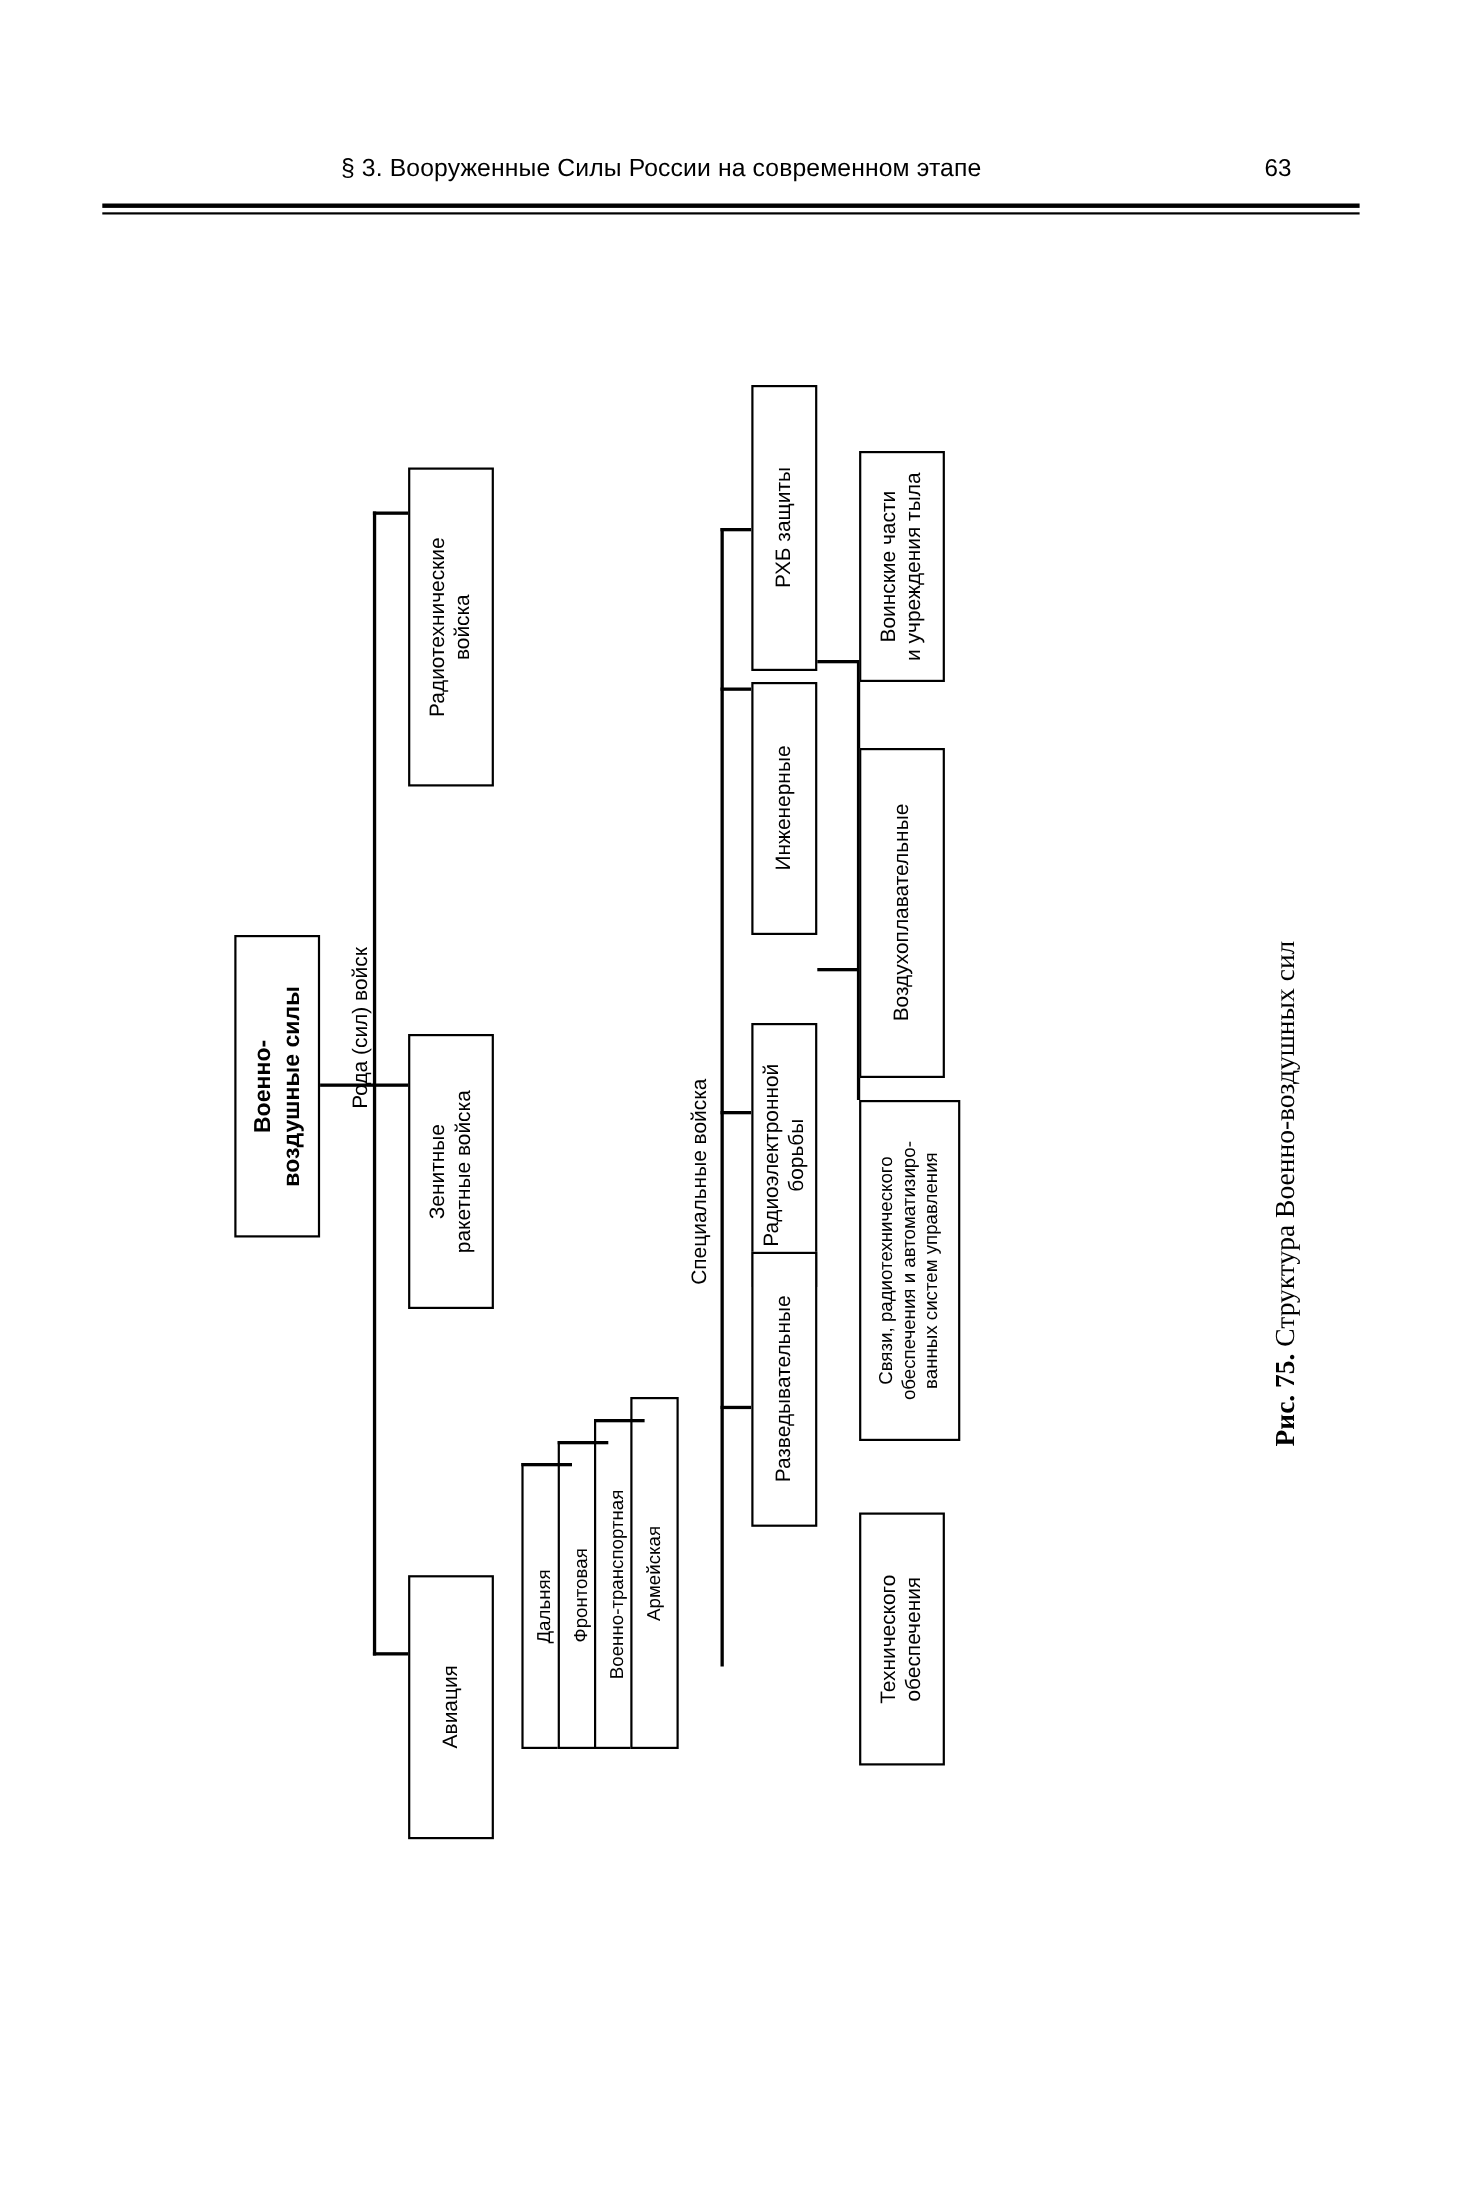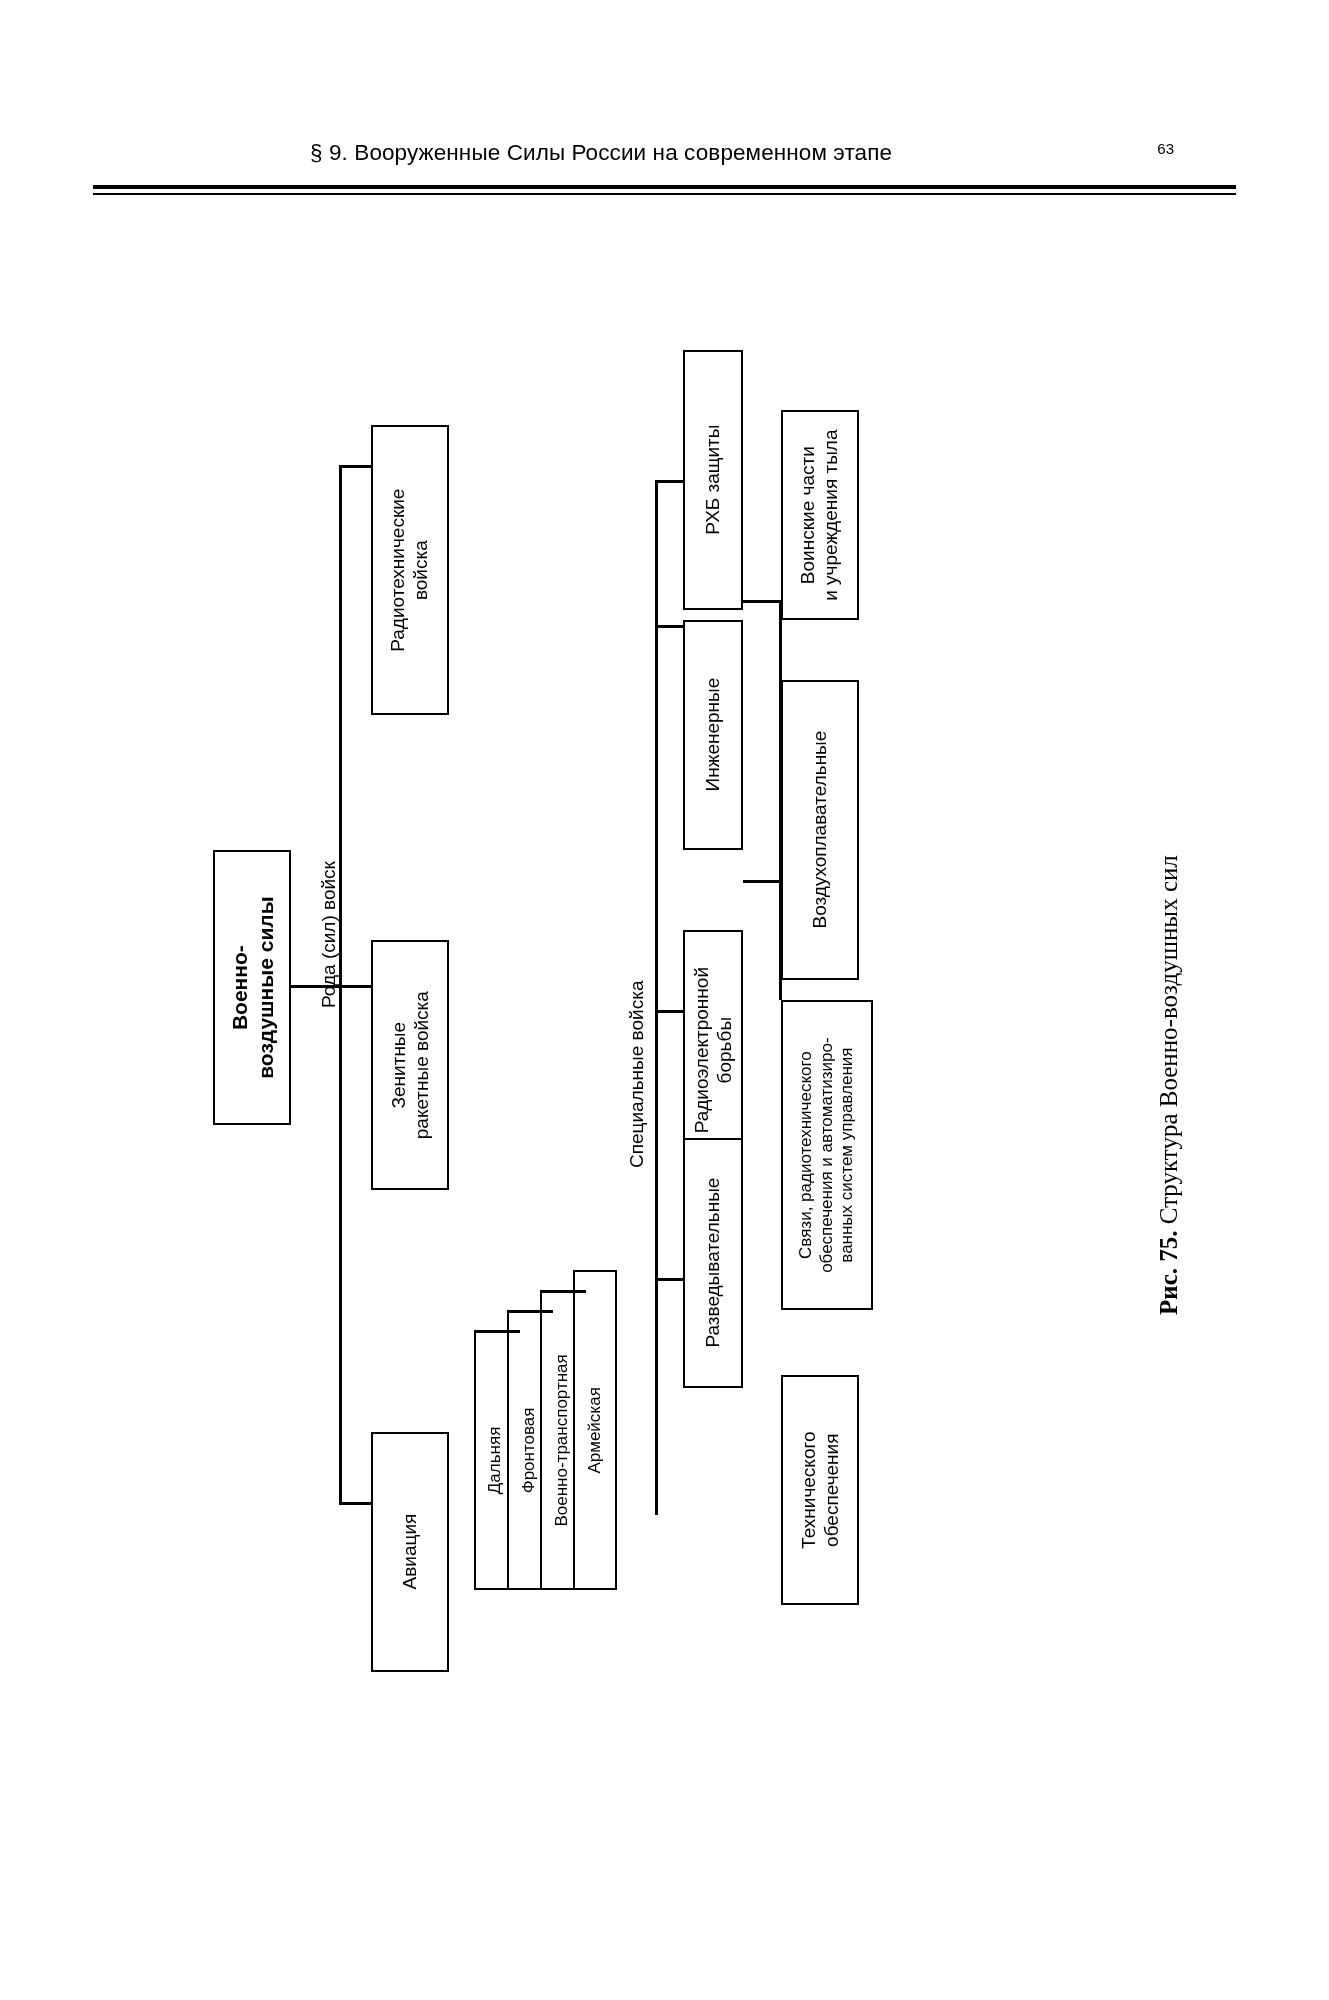--- a/index.html
+++ b/index.html
@@ -16,21 +16,21 @@
   
   .header{
     position:absolute;left:0;right:0;top:140px;height:50px;
   }
   .header-title{
     position:absolute;left:310px;top:0;
     font-size:22.5px;letter-spacing:.1px;white-space:nowrap;
   }
   .header-page{
     position:absolute;right:155px;top:0;
-    font-size:15px;
+    font-size:22px;
   }
   .rule-thick{
     position:absolute;left:93px;right:93px;top:185px;
     height:4px;background:#000;
   }
   .rule-thin{
     position:absolute;left:93px;right:93px;top:193px;
     height:2px;background:#000;
   }
 
@@ -76,21 +76,21 @@
     font-size:25px;
   }
   .caption b{font-weight:bold;}
 </style>
 </head>
 <body>
 
 <div class="page">
 
   <div class="header">
-    <div class="header-title">§ 9. Вооруженные Силы России на современном этапе</div>
+    <div class="header-title">§ 3. Вооруженные Силы России на современном этапе</div>
     <div class="header-page">63</div>
   </div>
   <div class="rule-thick"></div>
   <div class="rule-thin"></div>
 
   <div class="diagram">
 
     <div class="box bold" style="left:213px;top:850px;width:78px;height:275px;">
       <div class="lbl">
         <span>Военно-</span><br>

